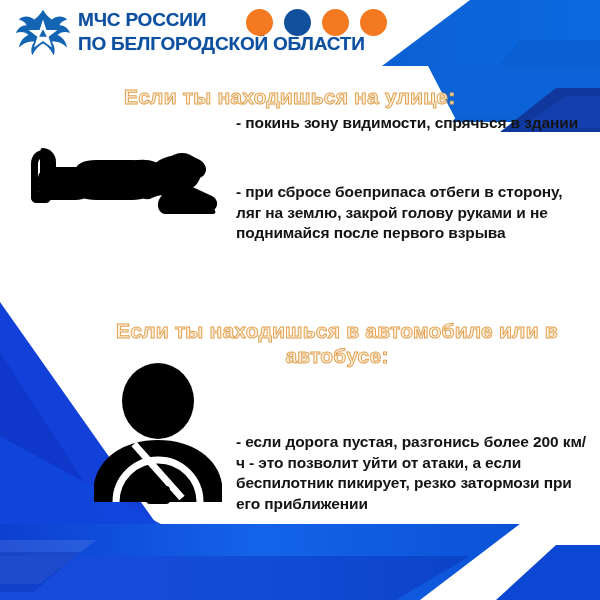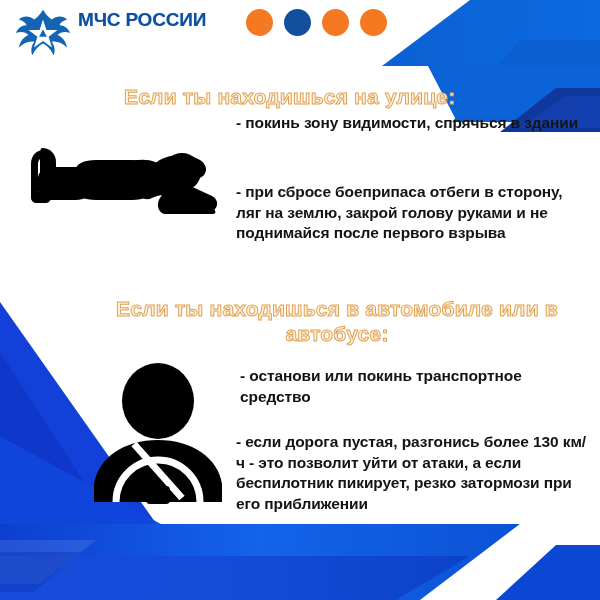--- a/index.html
+++ b/index.html
@@ -173,20 +173,21 @@
         <g fill="#1464b4">
           <path d="M30 22 L32.2 29 L39.5 29 L33.6 33.4 L35.9 40.4 L30 36 L24.1 40.4 L26.4 33.4 L20.5 29 L27.8 29 Z" fill="#ffffff"></path>
 
           <path d="M30 26 L34 34 L26 34 Z" fill="#1464b4"></path>
         </g>
       </svg>
     </div>
 
     <div class="logo-text" style="color: rgb(13, 79, 160);">
       <span class="l1">МЧС РОССИИ</span>
+      <span class="l2">ПО БЕЛГОРОДСКОЙ ОБЛАСТИ</span>
     </div>
 
     <div class="dots">
       <span class="dot" style="background: rgb(244, 121, 32);"></span>
       <span class="dot" style="background: rgb(18, 80, 158);"></span>
       <span class="dot" style="background: rgb(244, 121, 32);"></span>
       <span class="dot" style="background: rgb(244, 121, 32);"></span>
     </div>
   </div>
 
@@ -214,21 +215,21 @@
 
         <path d="M150 58 C158 55 168 56 176 61 L196 72 C202 75 203 80 199 80 L150 80 C144 78 142 70 146 64 Z"></path>
       </g>
     </svg>
   </div>
 
   <div class="body-text" id="street-p2" style="color: rgb(20, 20, 20);">- при сбросе боеприпаса отбеги в сторону, ляг на землю, закрой голову руками и не поднимайся после первого взрыва</div>
 
   <div class="body-text" id="street-p1" style="color: rgb(20, 20, 20);">- покинь зону видимости, спрячься в здании</div>
 
-  <div class="heading" id="heading-vehicle" style="color: rgb(253, 243, 226); -webkit-text-stroke: 1px rgb(226, 160, 79);">Если ты находишься в автомобиле или в автобусе:</div>
+  <div class="heading" id="heading-vehicle" style="color: rgb(253, 243, 226); margin-top: 22px; -webkit-text-stroke: 1px rgb(226, 160, 79);">Если ты находишься в автомобиле или в автобусе:</div>
 
   <div class="fig" id="fig-driver">
     <svg viewBox="0 0 160 155" xmlns="http://www.w3.org/2000/svg">
       <g fill="#000000">
 
         <ellipse cx="80" cy="39" rx="36" ry="38"></ellipse>
 
         <path d="M80 78 C114 78 140 96 144 122 L144 140 L16 140 L16 122 C20 96 46 78 80 78 Z"></path>
       </g>
       <g fill="none" stroke="#ffffff" stroke-width="7">
@@ -237,17 +238,16 @@
 
         <path d="M38 140 A42 42 0 0 1 122 140"></path>
       </g>
       <g fill="#000000">
 
         <rect x="68" y="124" width="24" height="18" rx="4"></rect>
       </g>
     </svg>
   </div>
 
-  <div class="body-text" id="vehicle-p1" style="color: rgb(20, 20, 20);"> - останови или покинь транспортное средство</div>
-
-  <div class="body-text" id="vehicle-p2" style="color: rgb(20, 20, 20);">- если дорога пустая, разгонись более 130 км/ч - это позволит уйти от атаки, а если беспилотник пикирует, резко затормози при его приближении</div>
+
+  <div class="body-text" id="vehicle-p2" style="color: rgb(20, 20, 20);">- если дорога пустая, разгонись более 200 км/ч - это позволит уйти от атаки, а если беспилотник пикирует, резко затормози при его приближении</div>
 
 </div>
 
 </body></html>

